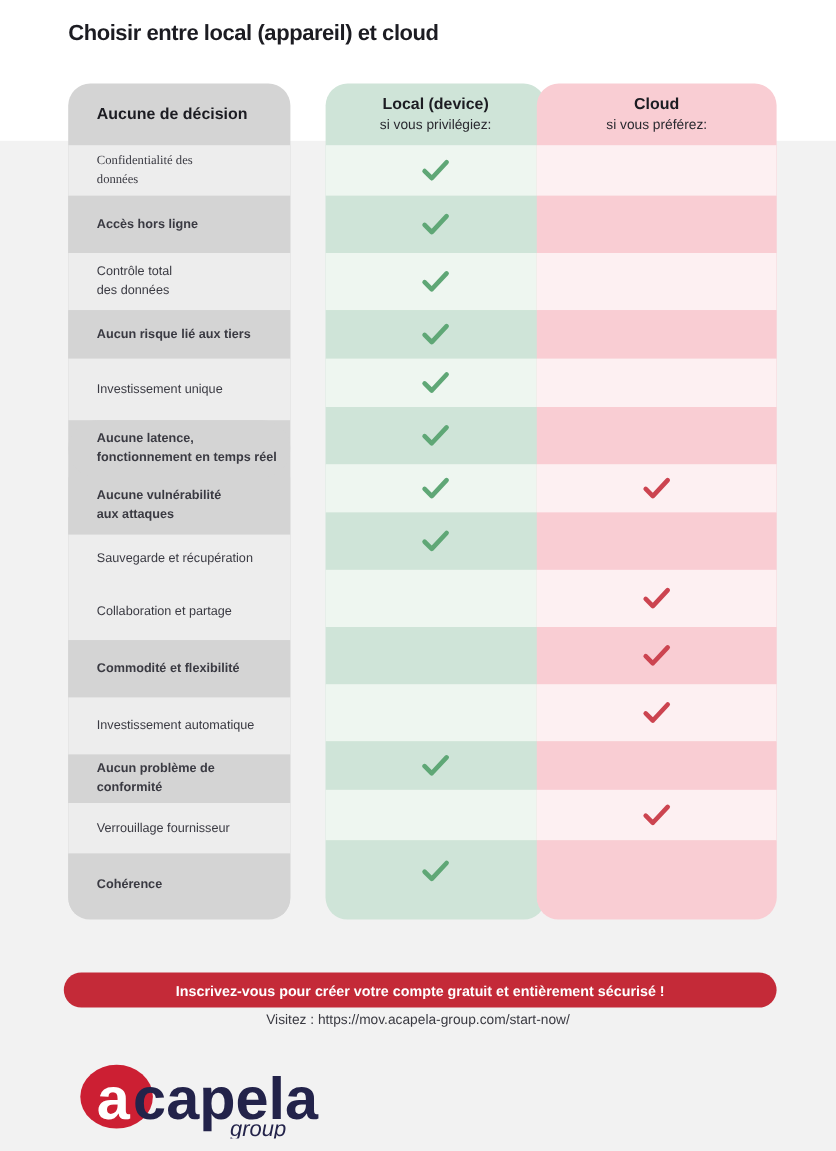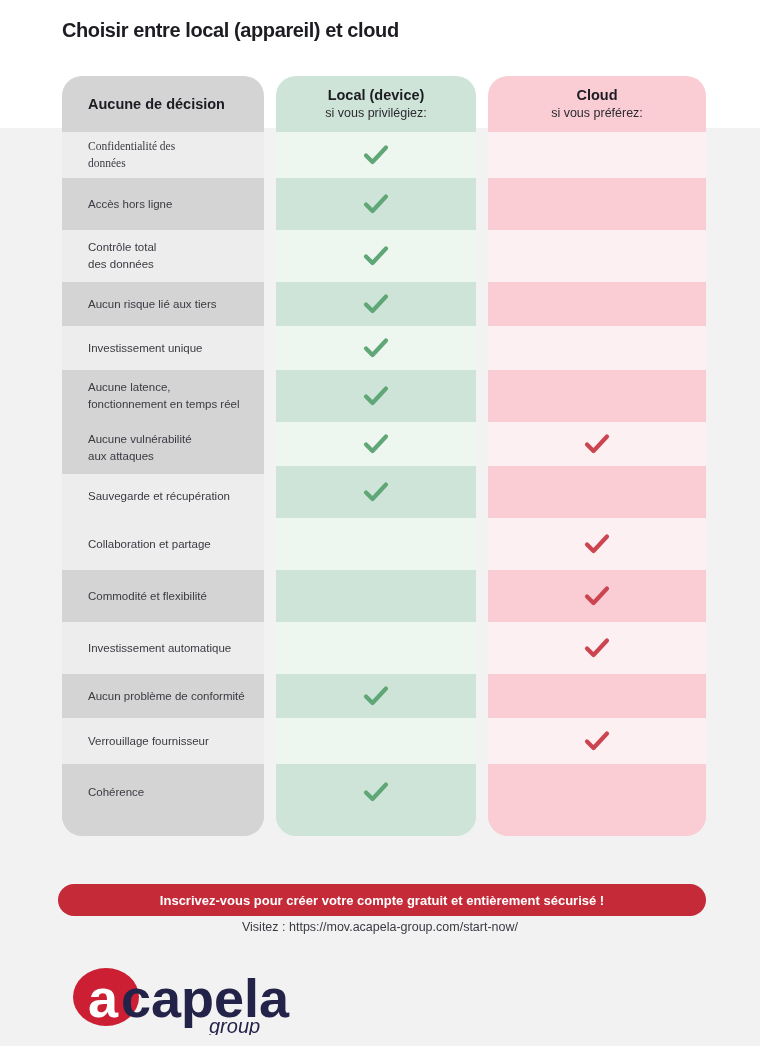--- a/index.html
+++ b/index.html
@@ -28,21 +28,21 @@
     position:absolute; left:62px; top:76px;
     width:644px; height:760px;
   }
 
   .col {
     position:absolute; top:0;
     border-radius:20px;
     overflow:hidden;
   }
   .col-label  { left:0px;   width:202px; background:#d4d4d4; }
-  .col-local  { left:214px; width:200px; background:#cfe4d8; }
+  .col-local  { left:234px; width:200px; background:#cfe4d8; }
   .col-cloud  { left:426px; width:218px; background:#f9cdd3; }
 
   .col-inner { position:relative; width:100%; height:760px; }
 
   .head {
     height:56px;
     display:flex; flex-direction:column;
     align-items:center; justify-content:center;
     text-align:center;
   }
@@ -61,21 +61,21 @@
     display:flex; align-items:center;
     position:relative;
   }
   .row-lab { padding-left:26px; padding-right:10px; }
   .row-lab .lab {
     font-size:11.5px; color:#3a3a42; line-height:1.45;
     white-space:pre-line;
   }
 
   
-  .col-label .row.odd  { background:#d4d4d4; }
+  .col-label .row.odd  { background:#d4d4d4;font-weight:bold; }
   .col-label .row.even { background:#ededed; }
   .col-local .row.odd  { background:#cfe4d8; }
   .col-local .row.even { background:#eef6f0; }
   .col-cloud .row.odd  { background:#f9cdd3; }
   .col-cloud .row.even { background:#fdf0f2; }
 
   .mark {
     flex:1; display:flex; align-items:center; justify-content:center;
   }
   .mark svg { display:block; }
@@ -118,21 +118,21 @@
           <div class="row row-lab odd" style="height: 52px;">
             <span class="lab">Accès hors ligne</span>
           </div>
           <div class="row row-lab even" style="height: 52px;">
             <span class="lab">Contrôle total
 des données</span>
           </div>
           <div class="row row-lab odd" style="height: 44px;">
             <span class="lab">Aucun risque lié aux tiers</span>
           </div>
-          <div class="row row-lab even" style="height: 44px;">
+          <div class="row row-lab even" style="height: 56px;">
             <span class="lab">Investissement unique</span>
           </div>
           <div class="row row-lab odd" style="height: 52px; border-radius: 26px;">
             <span class="lab">Aucune latence,
 fonctionnement en temps réel</span>
           </div>
           <div class="row row-lab odd" style="height: 52px;">
             <span class="lab">Aucune vulnérabilité
 aux attaques</span>
           </div>

